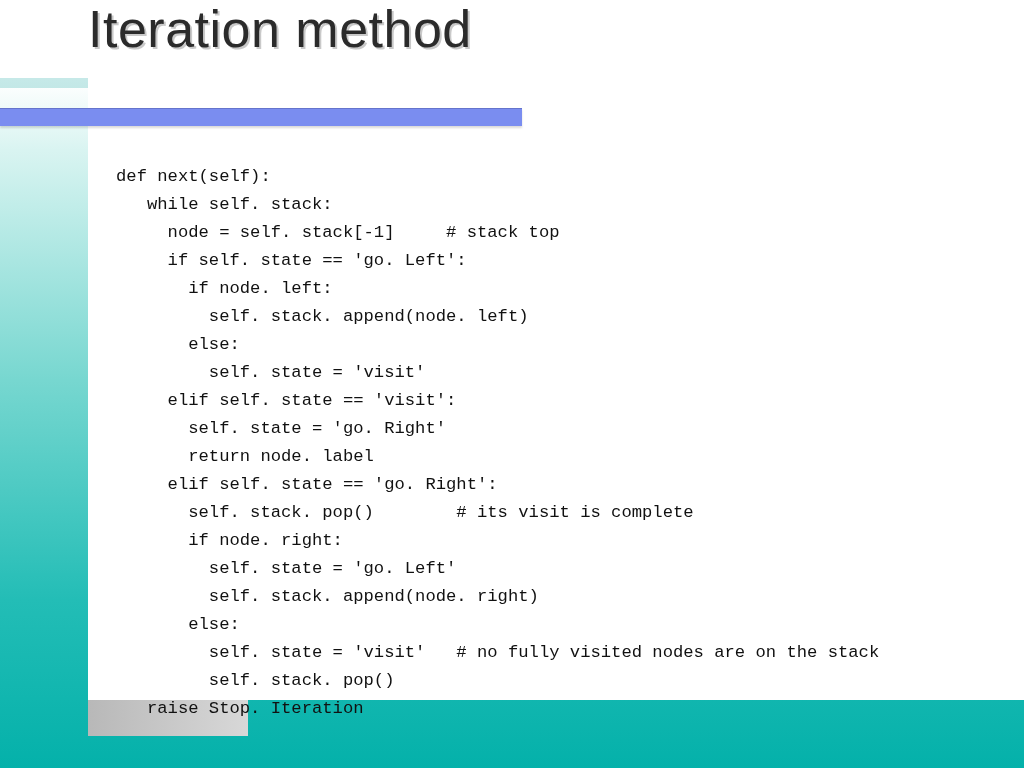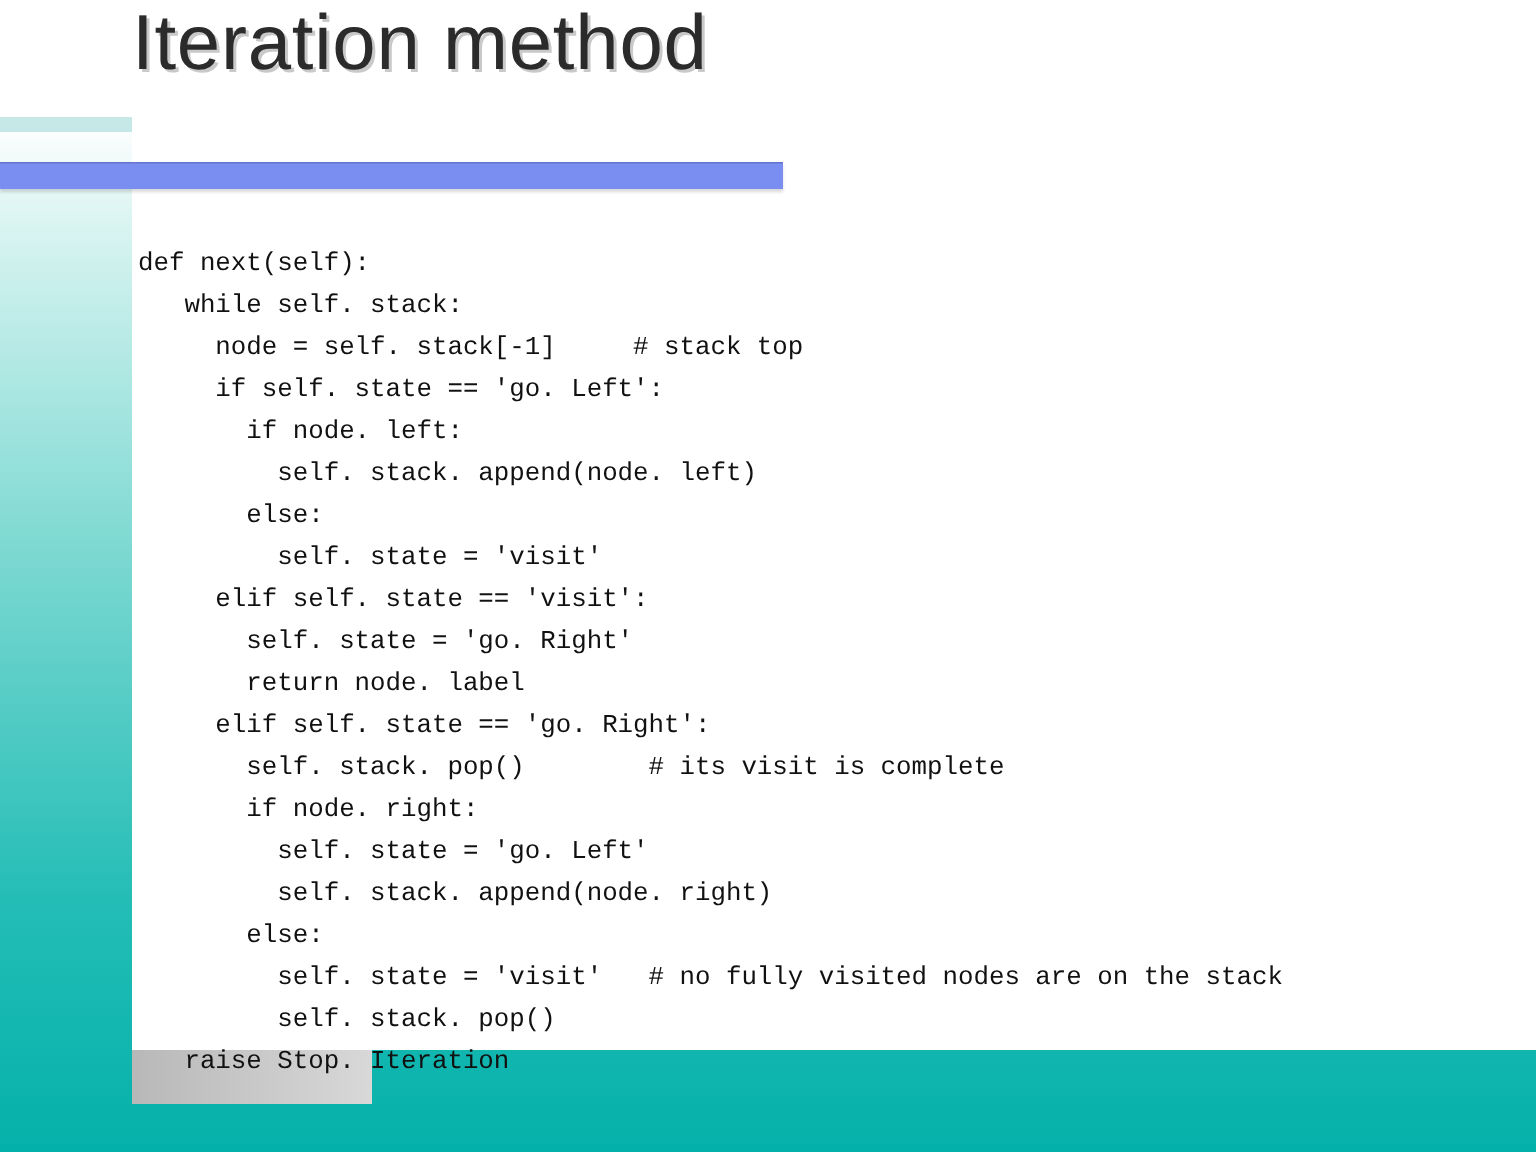--- a/index.html
+++ b/index.html
@@ -85,21 +85,21 @@
     position: absolute;
     left: 0;
     top: 108px;
     width: 522px;
     height: 18px;
     background: #7a8df0;
     box-shadow: 0 1px 0 #6574cc inset, 0 2px 2px rgba(0,0,0,0.15);
   }
   .code {
     position: absolute;
-    left: 92px;
+    left: 116px;
     top: 146px;
     font-family: "Courier New", Courier, monospace;
     font-size: 17.2px;
     line-height: 28px;
     white-space: pre;
     color: #111;
   }
 </style>
 </head>
 <body>

